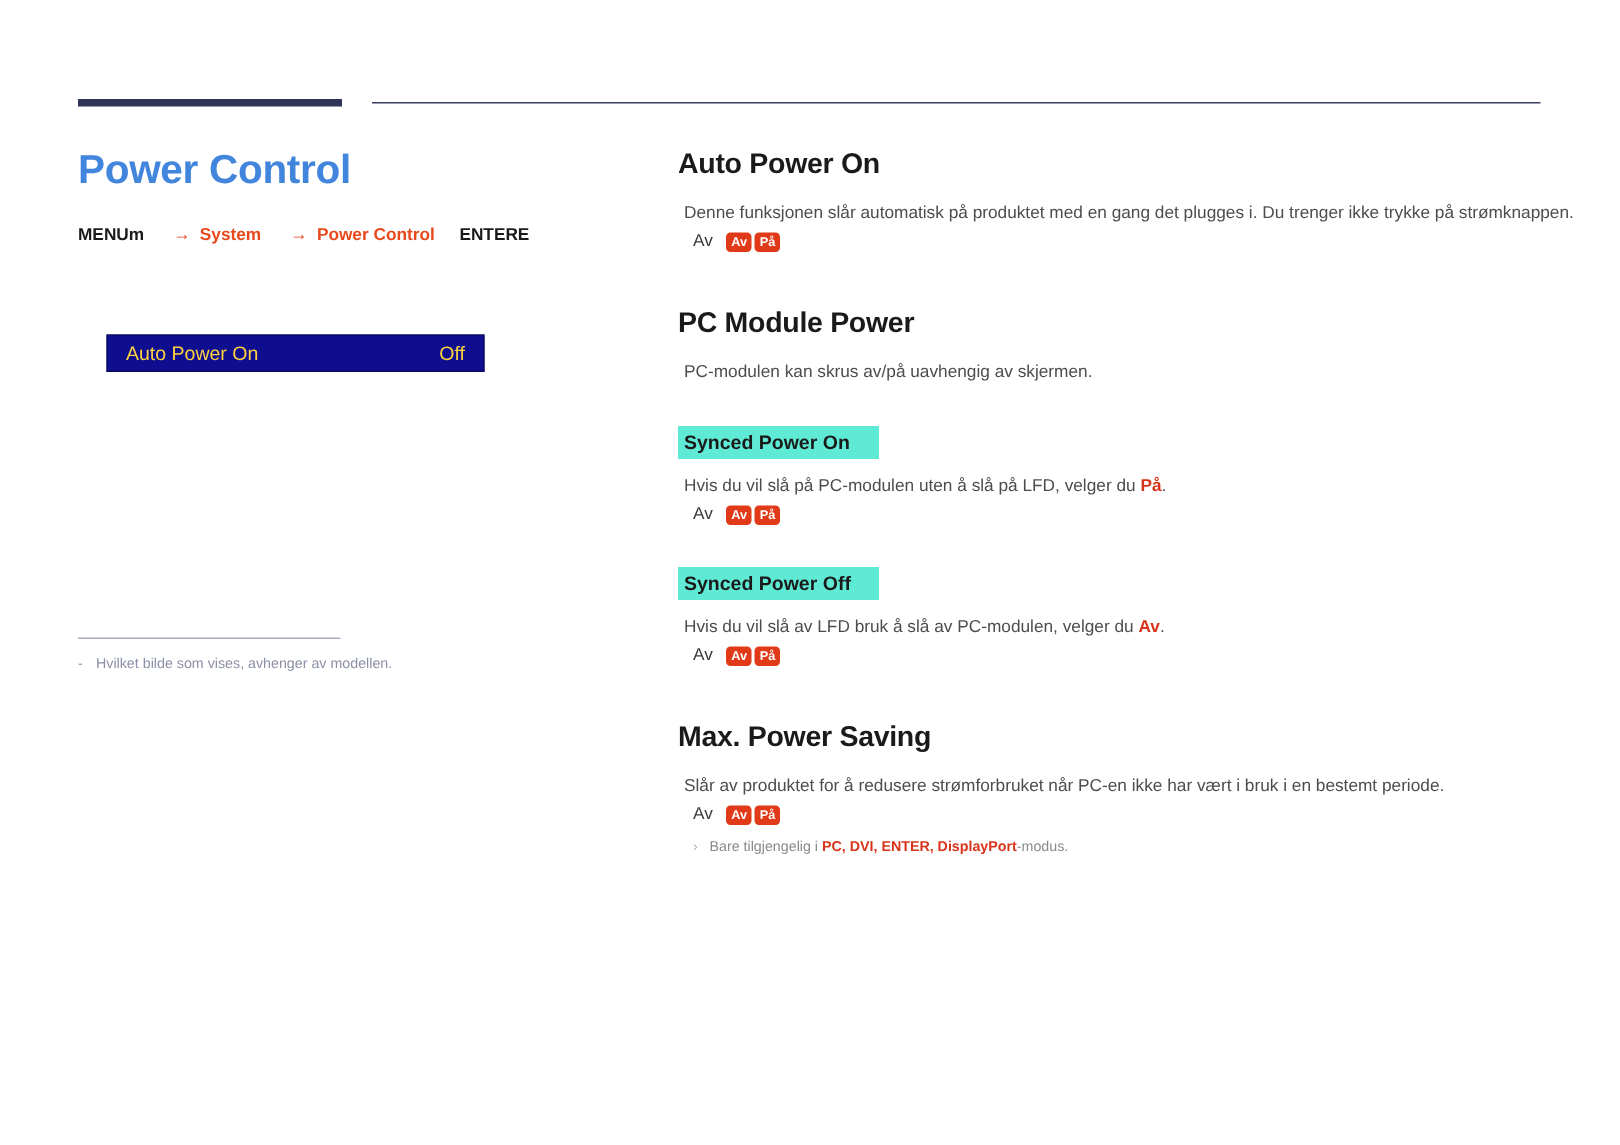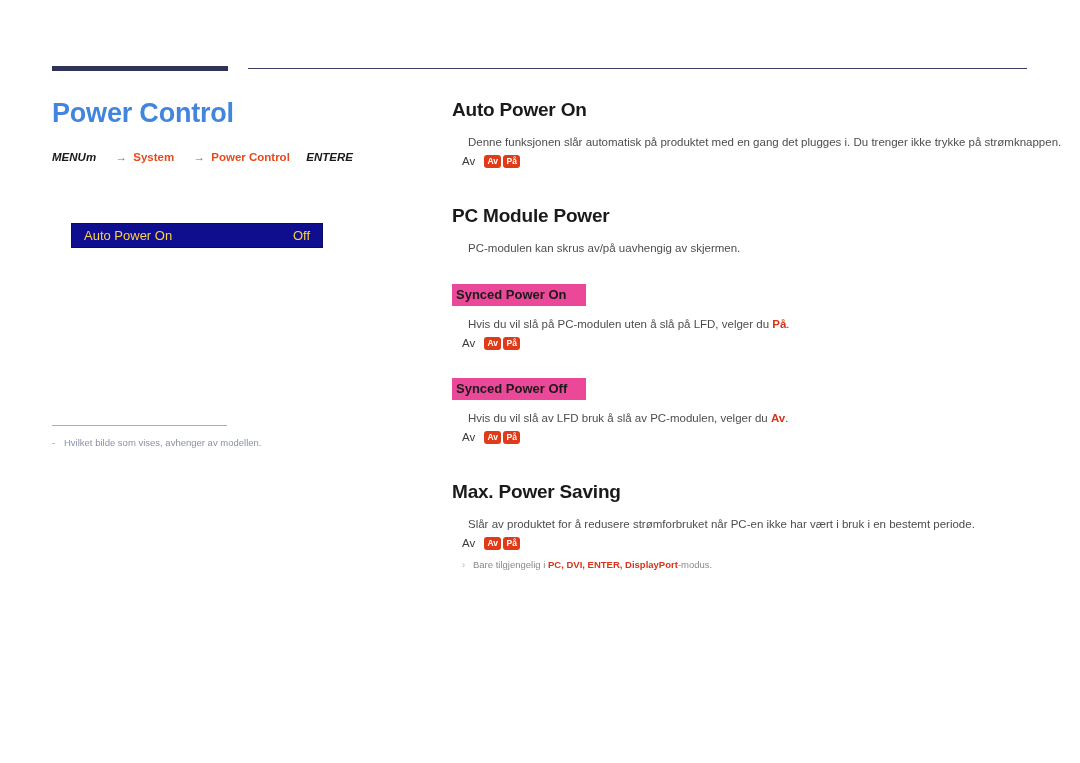--- a/index.html
+++ b/index.html
@@ -57,21 +57,21 @@
     line-height: 34px;
   }
 
   .breadcrumb {
     margin-top: 20px;
     font-size: 11.5px;
     line-height: 14px;
     white-space: nowrap;
     font-weight: bold;
   }
-  .bc-key { color: #1a1a1a; font-style: italic; }
+  .bc-key { color: #1a1a1a; }
   .bc-sep {
     color: #e8491c;
     font-weight: bold;
     padding: 0 3px;
   }
   .bc-item { color: #e8491c; }
   .bc-gap { display: inline-block; width: 10px; }
 
   
   .osd {
@@ -138,21 +138,21 @@
     margin: 0 0 12px 0;
     line-height: 24px;
     letter-spacing: -0.2px;
   }
   h2.sec-title.spaced { margin-top: 34px; }
 
   p.body {
     font-size: 11.5px;
     line-height: 16px;
     color: #4d4d4d;
-    margin: 0 0 2px 16px;
+    margin: 0 0 2px 4px;
     white-space: nowrap;
   }
 
   .opts {
     font-size: 11.5px;
     line-height: 18px;
     margin: 2px 0 0 10px;
     color: #4d4d4d;
     display: flex;
     align-items: center;
@@ -173,21 +173,21 @@
     border-radius: 3px;
     line-height: 13px;
   }
   .opt-badge + .opt-badge { margin-left: -7px; }
 
   h3.sub-title {
     display: inline-block;
     font-size: 13px;
     font-weight: bold;
     color: #1a1a1a;
-    background: #ec4899;
+    background: #5eead4;
     margin: 26px 0 10px 0;
     padding: 3px 8px 3px 4px;
     min-width: 122px;
     line-height: 16px;
   }
   h3.sub-title:first-child { margin-top: 0; }
 
   .strong-red {
     color: #d8341a;
     font-weight: bold;

